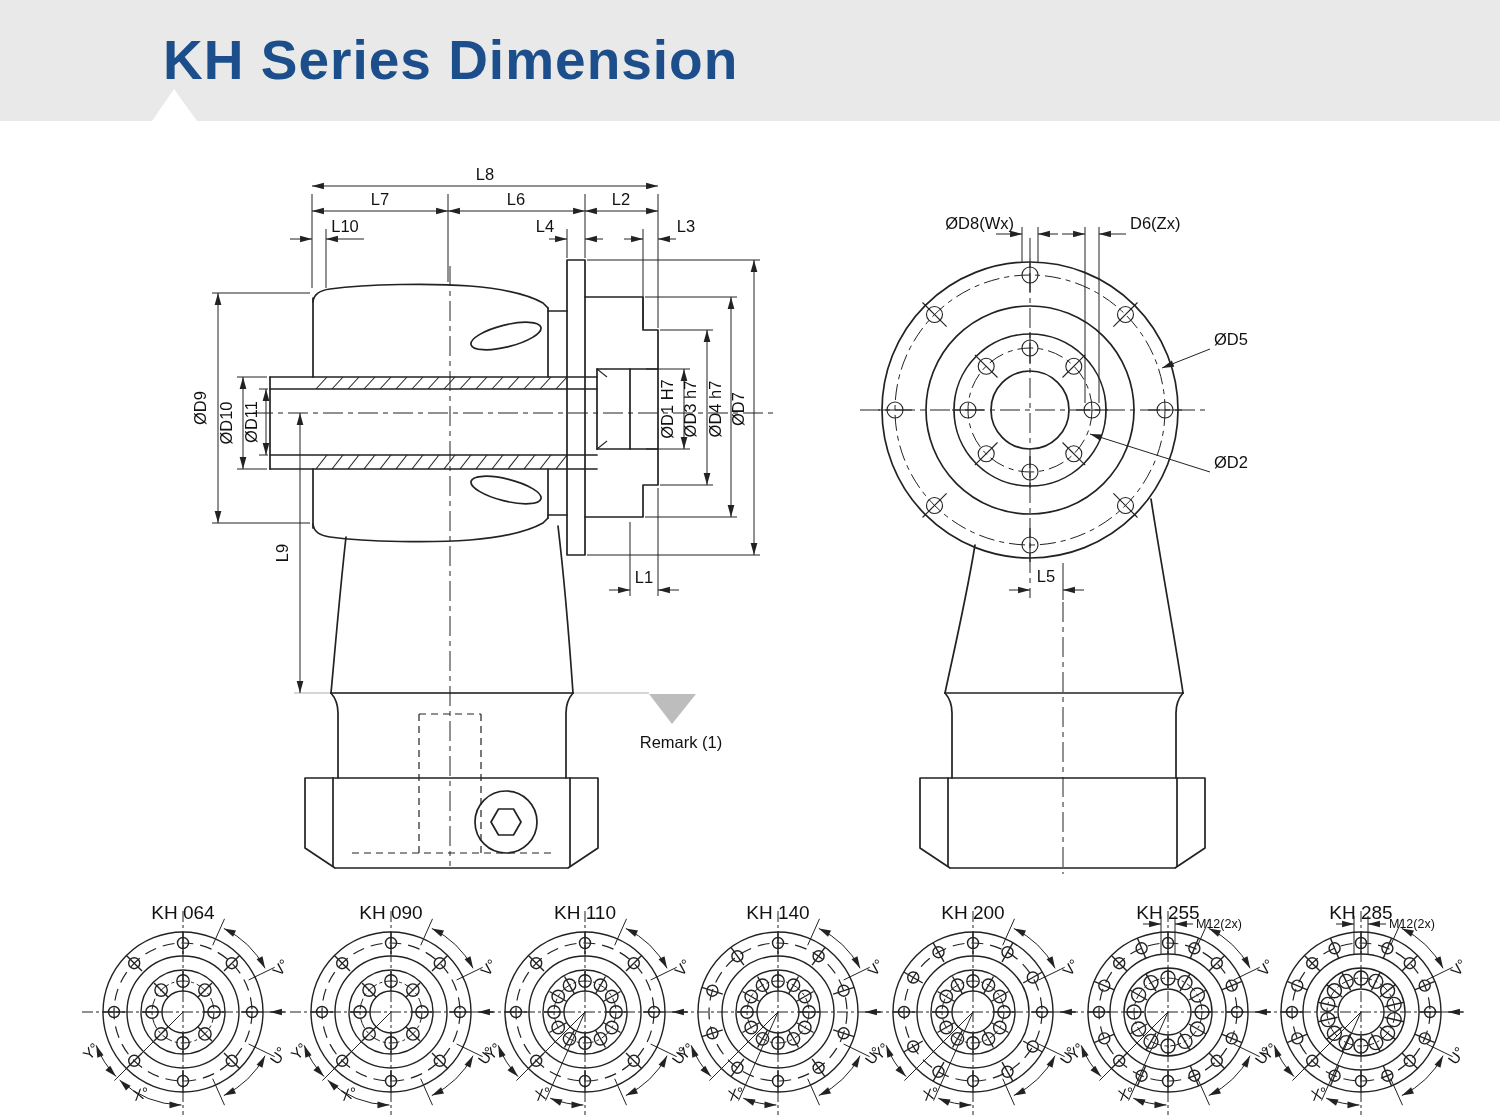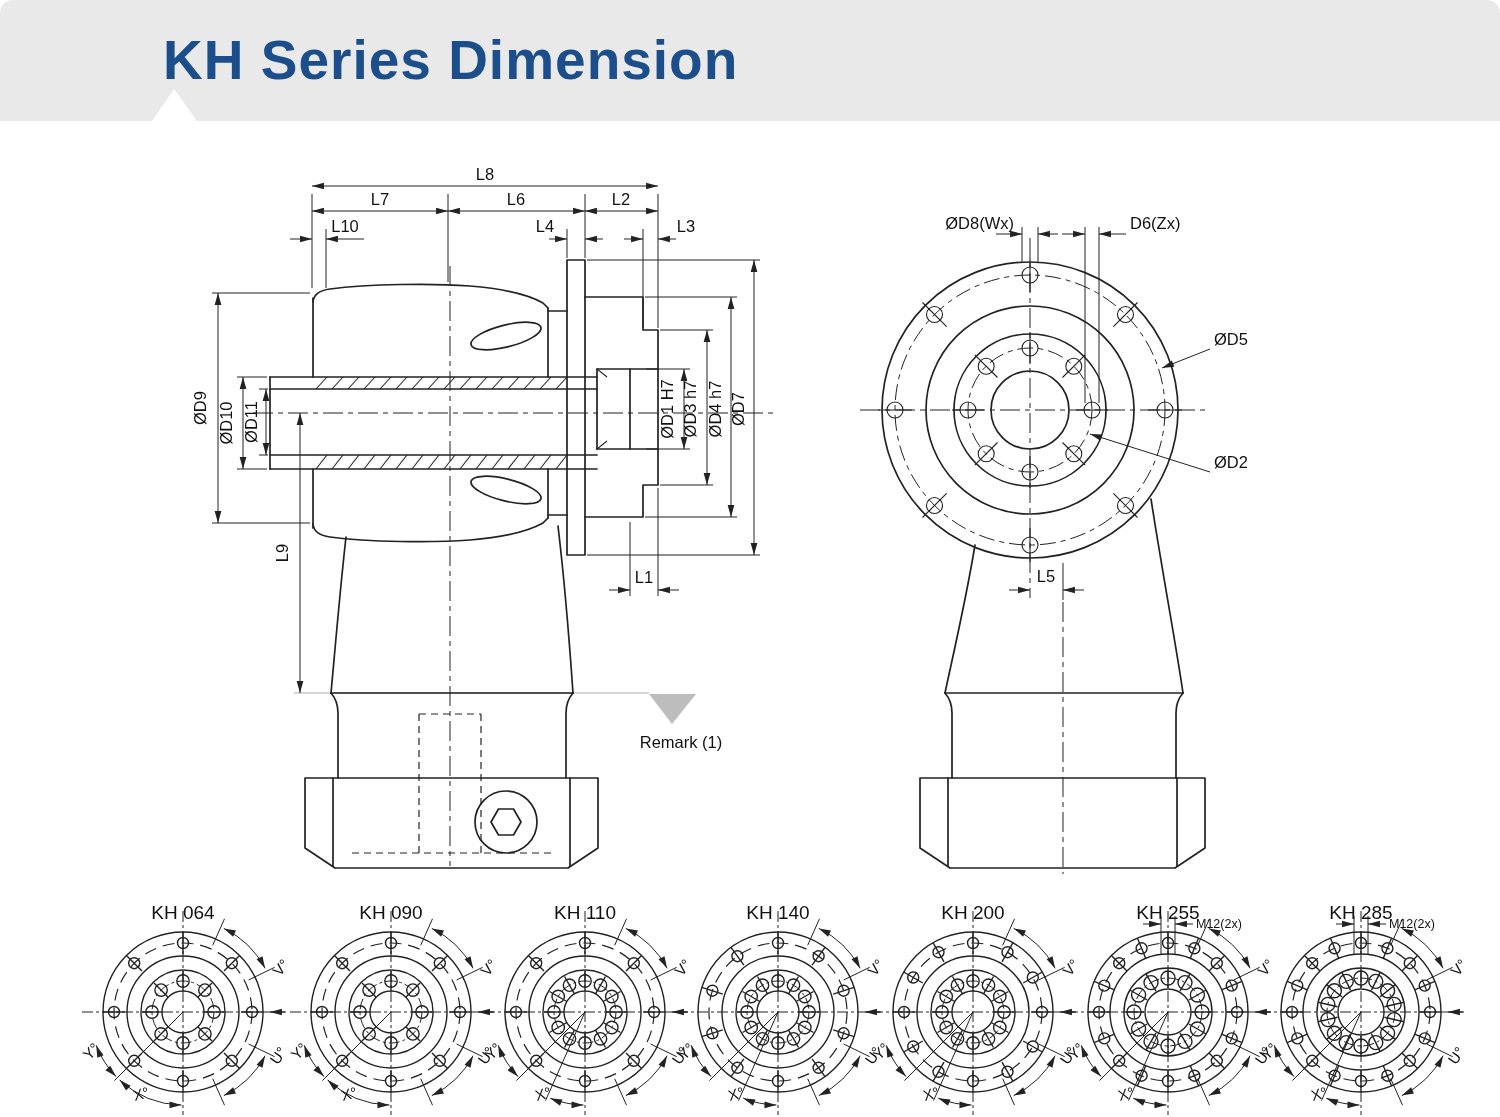--- a/index.html
+++ b/index.html
@@ -1,16 +1,16 @@
 <!DOCTYPE html>
 <html><head>
 <meta charset="utf-8">
 <style>
   html,body{margin:0;padding:0;background:#fff;}
-  .page{position:relative;width:1500px;height:1117px;background:#fff;overflow:hidden;font-family:"Liberation Sans",sans-serif;border-radius:13px;}
+  .page{position:relative;width:1500px;height:1117px;background:#fff;overflow:hidden;font-family:"Liberation Sans",sans-serif;}
   svg text{font-family:"Liberation Sans",sans-serif;}
   .title-text{font-size:55px;font-weight:bold;fill:#1b4e8a;letter-spacing:1px;}
   .obj{fill:none;stroke:#222;stroke-width:1.7;stroke-linejoin:round;stroke-linecap:round;}
   .thin{fill:none;stroke:#222;stroke-width:1.1;}
   .dim{fill:none;stroke:#222;stroke-width:1;}
   .cl{fill:none;stroke:#222;stroke-width:1;stroke-dasharray:20 5 5 5;}
   .cldash{fill:none;stroke:#222;stroke-width:1;stroke-dasharray:16 5 5 5;}
   .dash{fill:none;stroke:#222;stroke-width:1.2;stroke-dasharray:7 5;}
   .grayline{stroke:#c9c9c9;stroke-width:1.6;}
   .dim-label{font-size:16.5px;fill:#111;}

